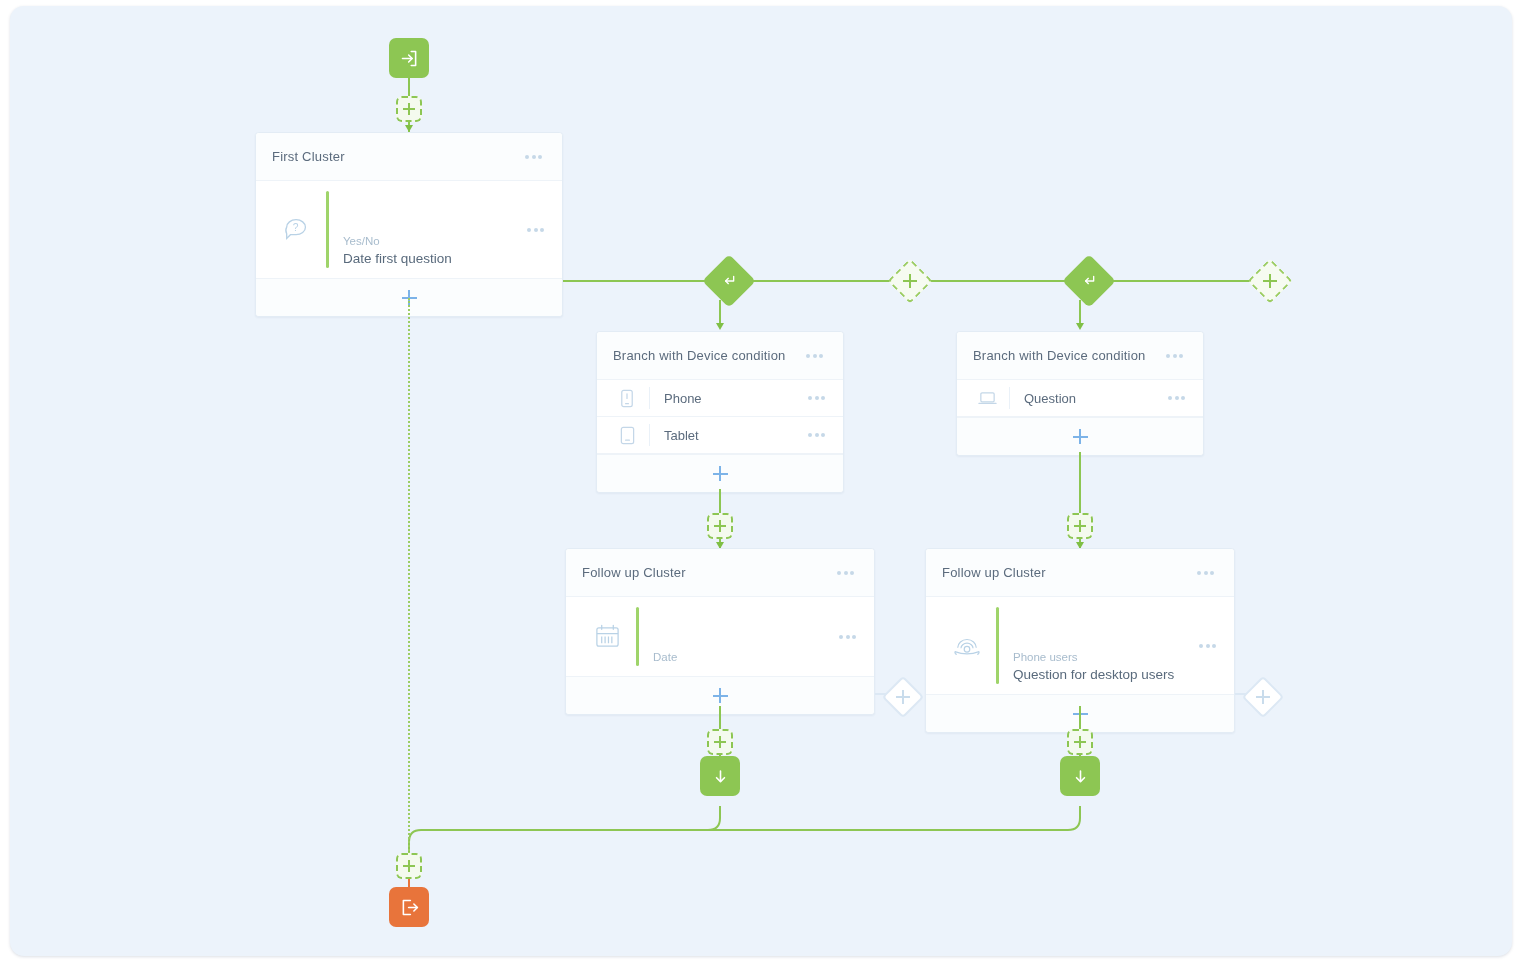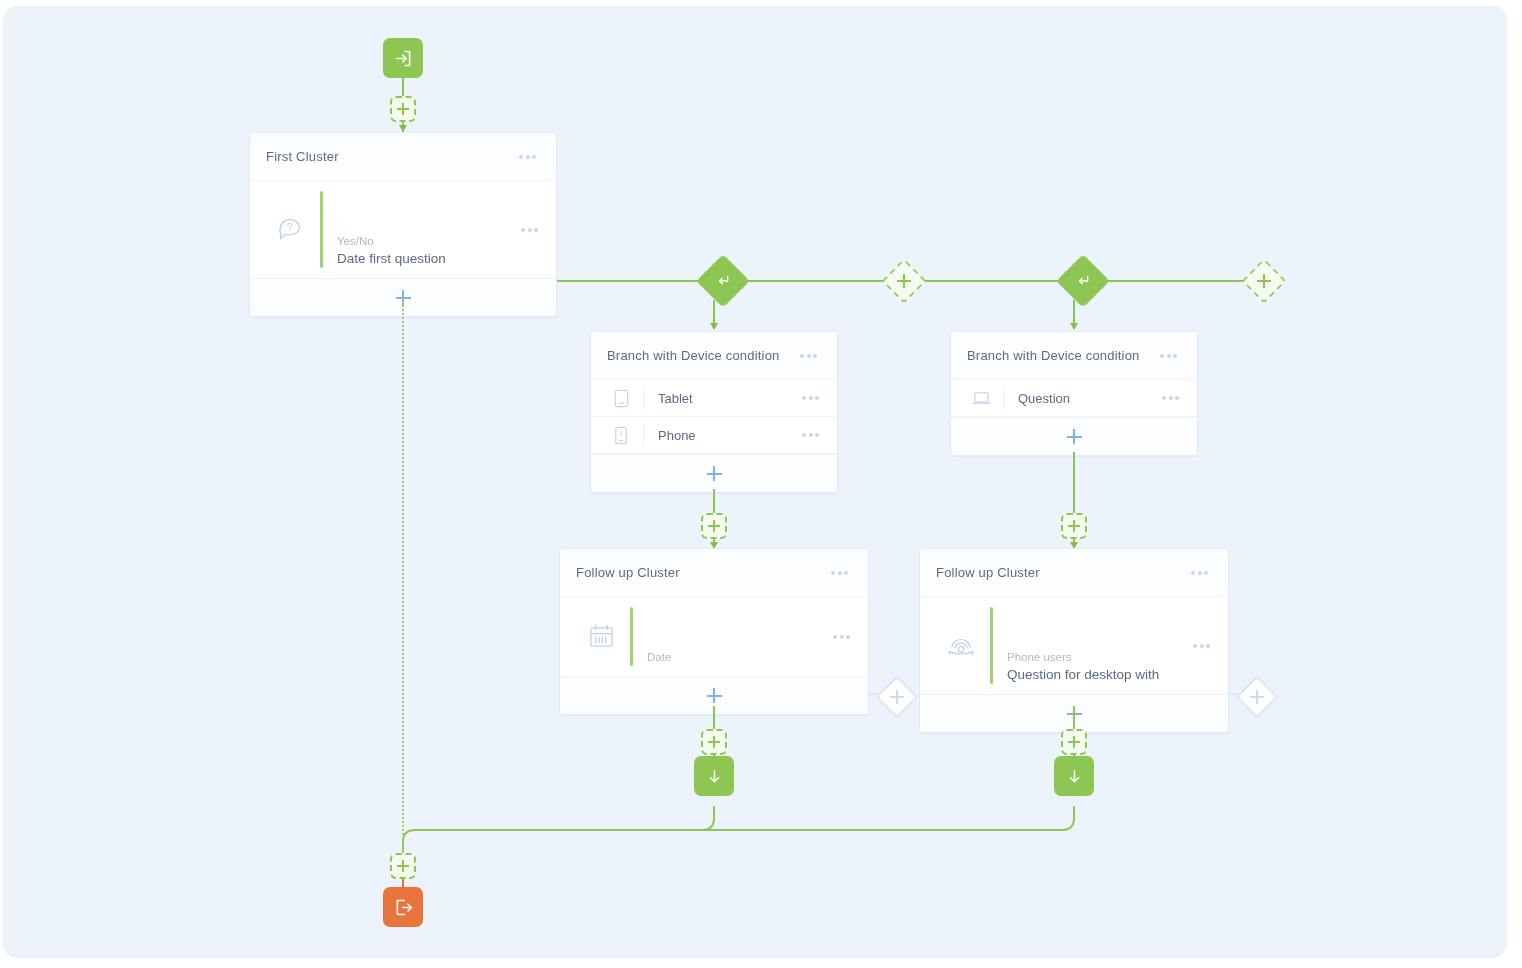--- a/index.html
+++ b/index.html
@@ -6,21 +6,21 @@
   html, body {
     margin: 0; padding: 0;
     width: 1522px; height: 968px;
     background: #ffffff;
     font-family: "Liberation Sans", sans-serif;
     overflow: hidden;
   }
 
   #canvas {
     position: absolute;
-    left: 4px; top: 6px;
+    left: 10px; top: 6px;
     width: 1502px; height: 950px;
     background: #ecf3fb;
     border-radius: 14px;
     box-shadow: 0 1px 3px rgba(60,80,110,0.18);
     overflow: hidden;
   }
 
   
   .abs { position: absolute; }
 
@@ -273,43 +273,43 @@
     <div class="card-head">
       <div class="card-title">Branch with Device condition</div>
       <div class="dots">
           <i></i>
           <i></i>
           <i></i>
         </div>
     </div>
     <div class="dev-row">
       <div class="dev-icon">
-        <svg width="17" height="19" viewBox="0 0 18 20" fill="none" stroke="currentColor" stroke-width="1.3">
-          <rect x="2.5" y="1.5" width="13" height="17" rx="2"></rect>
-          <line x1="7" y1="15" x2="11" y2="15" stroke-linecap="round"></line>
-        </svg>
-      </div>
-      <div class="dev-sep"></div>
-      <div class="dev-label">Tablet</div>
-      <div class="dots">
-          <i></i>
-          <i></i>
-          <i></i>
-        </div>
-    </div>
-    <div class="dev-row">
-      <div class="dev-icon">
         <svg width="16" height="19" viewBox="0 0 16 20" fill="none" stroke="currentColor" stroke-width="1.3">
           <rect x="2.5" y="1.5" width="11" height="17" rx="2"></rect>
           <line x1="6.5" y1="15.5" x2="9.5" y2="15.5" stroke-linecap="round"></line>
           <line x1="8" y1="5" x2="8" y2="10" stroke-linecap="round"></line>
         </svg>
       </div>
       <div class="dev-sep"></div>
       <div class="dev-label">Phone</div>
+      <div class="dots">
+          <i></i>
+          <i></i>
+          <i></i>
+        </div>
+    </div>
+    <div class="dev-row">
+      <div class="dev-icon">
+        <svg width="17" height="19" viewBox="0 0 18 20" fill="none" stroke="currentColor" stroke-width="1.3">
+          <rect x="2.5" y="1.5" width="13" height="17" rx="2"></rect>
+          <line x1="7" y1="15" x2="11" y2="15" stroke-linecap="round"></line>
+        </svg>
+      </div>
+      <div class="dev-sep"></div>
+      <div class="dev-label">Tablet</div>
       <div class="dots">
           <i></i>
           <i></i>
           <i></i>
         </div>
     </div>
     <div class="card-foot">
       <span class="foot-plus"></span>
     </div>
   </div>
@@ -405,21 +405,21 @@
           <path d="M6 16 a10 9 0 0 1 20 0"></path>
           <path d="M9.5 16.5 a6.5 5.5 0 0 1 13 0"></path>
           <circle cx="16" cy="17.5" r="3"></circle>
           <path d="M3 20 q13 5 26 0"></path>
           <path d="M3 20 q0 3 2 3 M29 20 q0 3 -2 3"></path>
         </svg>
       </div>
       <div class="q-bar"></div>
       <div class="q-text">
         <div class="q-type">Phone users</div>
-        <div class="q-label">Question for desktop with</div>
+        <div class="q-label">Question for desktop users</div>
       </div>
       <div class="dots" style="margin-left:10px;">
           <i></i>
           <i></i>
           <i></i>
         </div>
     </div>
     <div class="card-foot">
       <span class="foot-plus"></span>
     </div>

